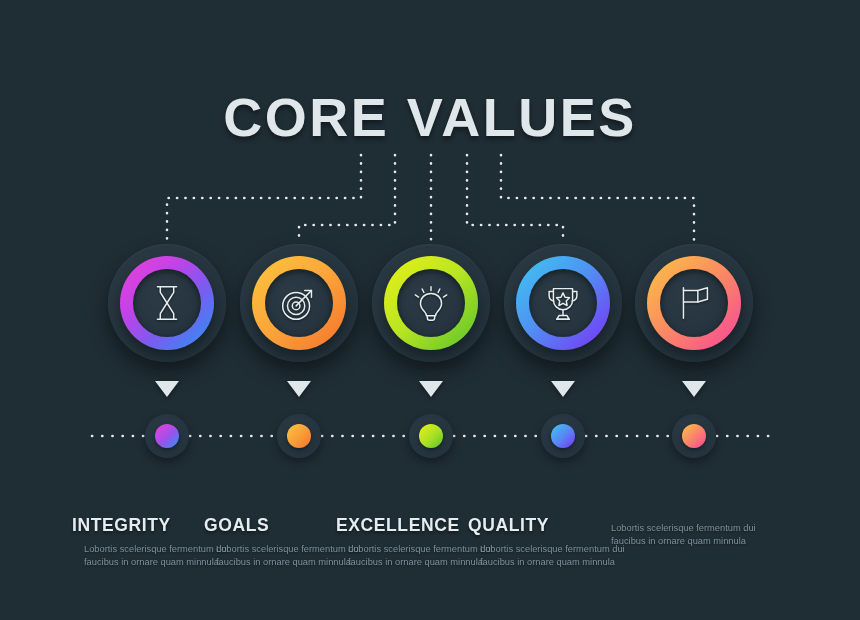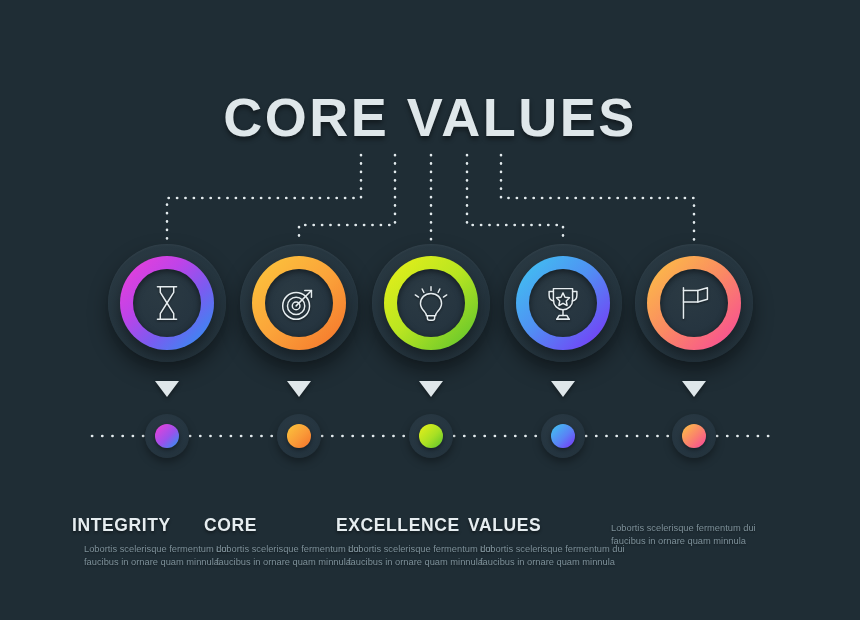--- a/index.html
+++ b/index.html
@@ -236,21 +236,21 @@
           <path d="M30 11 H37 V18"></path>
         </svg>
       </div>
     </div>
   </div>
   <div class="arrow" style="left:287px"></div>
   <div class="dot-halo" style="left:277px">
     <div class="dot" style="background:linear-gradient(135deg,#fbc73c 0%,#f99a38 55%,#f4722b 100%)"></div>
   </div>
   <div class="textblock" style="left:204px">
-    <div class="tb-title">CORE</div>
+    <div class="tb-title">GOALS</div>
     <div class="tb-body">Lobortis scelerisque fermentum dui faucibus in ornare quam minnula</div>
   </div>
 
   <div class="node" style="left:372px">
     <div class="disc-outer"></div>
     <div class="ring" style="background:linear-gradient(135deg,#eaf019 0%,#b9e521 48%,#58c22e 100%)">
       <div class="ring-hole"></div>
       <div class="icon-wrap">
         <svg viewBox="0 0 48 48">
           <path d="M24 14 C17.5 14 13 18.7 13 24.4 C13 28.4 15.3 30.8 17.2 33 C18.5 34.5 19.2 35.6 19.2 37.2 H28.8 C28.8 35.6 29.5 34.5 30.8 33 C32.7 30.8 35 28.4 35 24.4 C35 18.7 30.5 14 24 14 Z"></path>
@@ -288,21 +288,21 @@
           <path d="M24 13.5 L26.1 18 L30.8 18.6 L27.4 21.9 L28.3 26.6 L24 24.3 L19.7 26.6 L20.6 21.9 L17.2 18.6 L21.9 18 Z"></path>
         </svg>
       </div>
     </div>
   </div>
   <div class="arrow" style="left:551px"></div>
   <div class="dot-halo" style="left:541px">
     <div class="dot" style="background:linear-gradient(135deg,#3ec8f0 0%,#5a82f5 55%,#7b2ff7 100%)"></div>
   </div>
   <div class="textblock" style="left:468px">
-    <div class="tb-title">VALUES</div>
+    <div class="tb-title">QUALITY</div>
     <div class="tb-body">Lobortis scelerisque fermentum dui faucibus in ornare quam minnula</div>
   </div>
 
   <div class="node" style="left:635px">
     <div class="disc-outer"></div>
     <div class="ring" style="background:linear-gradient(135deg,#fcc442 0%,#fa8b62 48%,#f8449c 100%)">
       <div class="ring-hole"></div>
       <div class="icon-wrap">
         <svg viewBox="0 0 48 48">
           <path d="M13 8 V40"></path>

